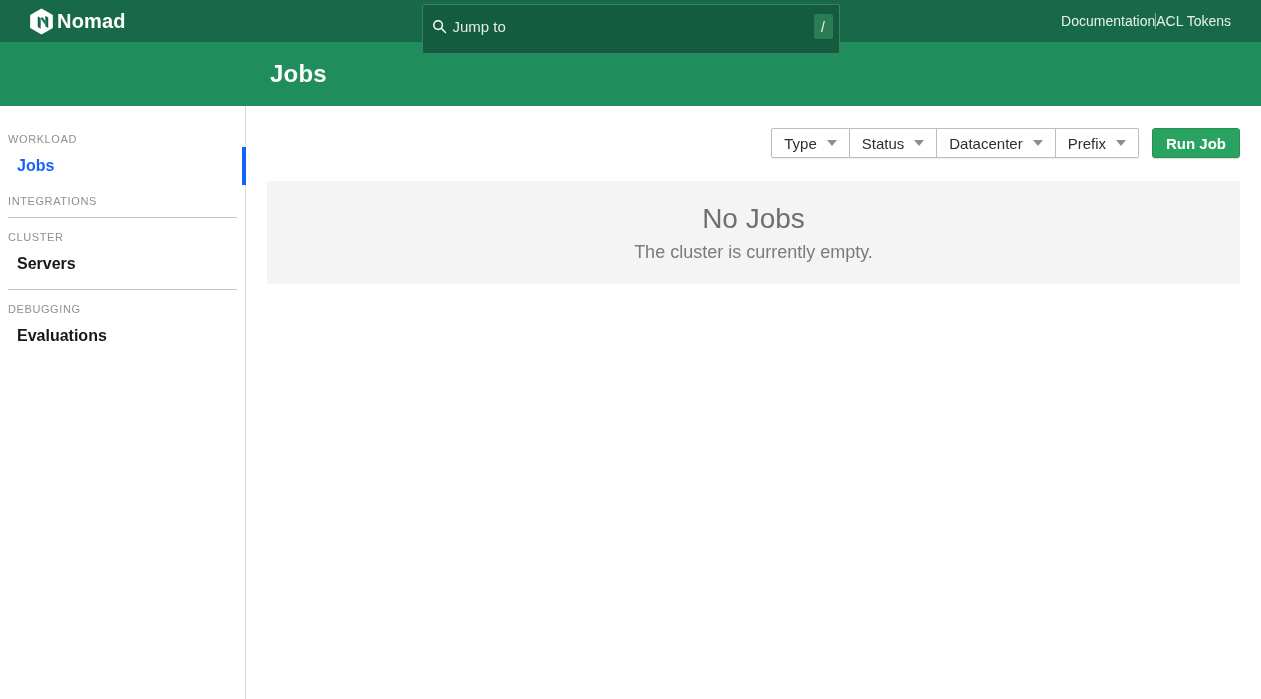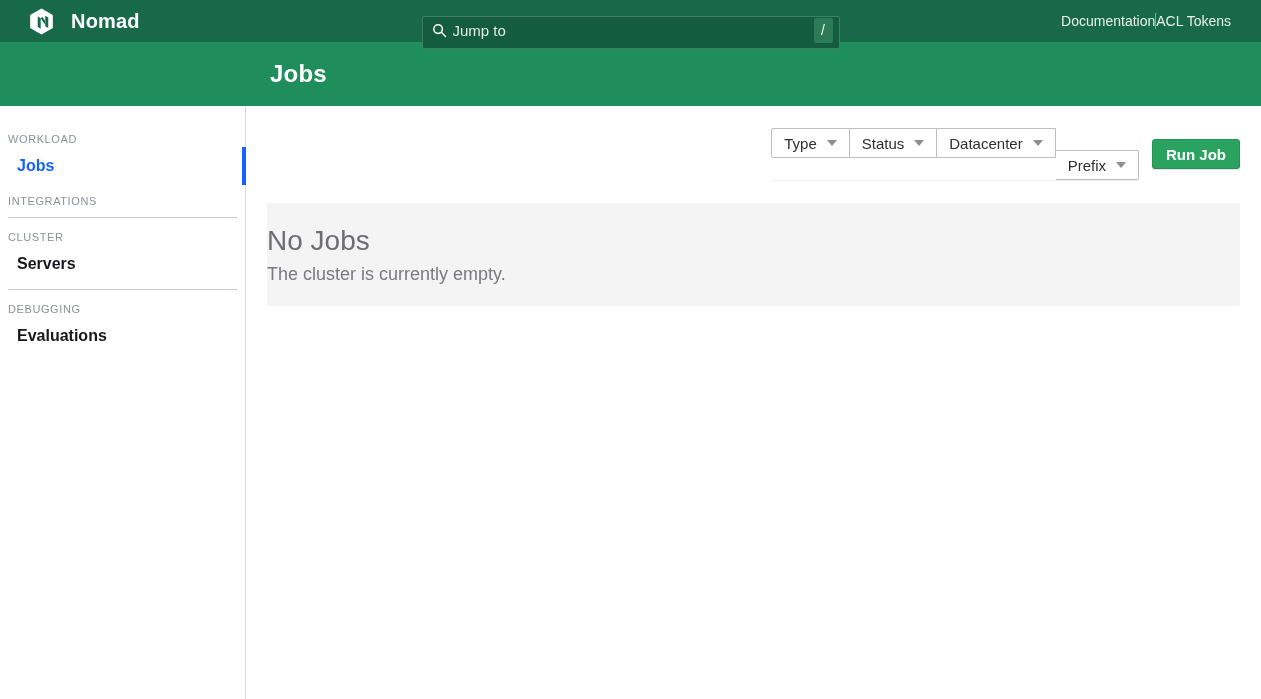--- a/index.html
+++ b/index.html
@@ -4,27 +4,27 @@
 <style>
   * { margin: 0; padding: 0; box-sizing: border-box; }
   html, body { width: 1261px; height: 699px; background: #fff; overflow: hidden; }
   body { font-family: "Liberation Sans", sans-serif; }
 
   
   .topbar {
     position: relative; height: 42px; background: var(--topbar_bg);
     display: flex; align-items: center; padding: 0 30px 0 28px;
   }
-  .brand { display: flex; align-items: center; gap: 16px; cursor: pointer; }
+  .brand { display: flex; align-items: center; gap: 2px; cursor: pointer; }
   .brand-logo { width: 27px; height: 27px; display: block; }
   .brand-name { color: #fff; font-size: 20px; font-weight: 700; letter-spacing: 0.2px; }
 
   .search-box {
-    position: absolute; left: 50%; top: 16px; transform: translateX(-50%);
-    width: 418px; height: 33px;
+    position: absolute; left: 50%; top: 4px; transform: translateX(-50%);
+    width: 418px; height: 50px;
     background: var(--search_bg); border: 1px solid var(--search_border);
     border-radius: 2px; display: flex; align-items: center; padding: 0 6px 5px 9px;
   }
   .search-icon { width: 15px; height: 15px; flex: 0 0 auto; margin-right: 6px; }
   .search-input {
     flex: 1; background: transparent; border: none; outline: none;
     color: #fff; font-size: 15px; font-family: "Liberation Sans", sans-serif;
   }
   .search-input::placeholder { color: #e3ece7; opacity: 1; }
   .key-hint {
@@ -72,36 +72,36 @@
   .main { flex: 1; padding: 22px 21px 0; }
   .toolbar { display: flex; justify-content: flex-end; align-items: center; }
   .filter-group { display: flex; box-shadow: 0 1px 1px rgba(0,0,0,0.06); }
   .filter-btn {
     height: 30px; background: #fff; border: 1px solid var(--filter_border);
     border-left-width: 0; padding: 0 12px; display: flex; align-items: center; gap: 10px;
     font-size: 15px; color: var(--filter_text); cursor: pointer;
     font-family: "Liberation Sans", sans-serif;
   }
   .filter-btn:first-child { border-left-width: 1px; border-radius: 2px 0 0 2px; }
-  .filter-btn:last-child { border-radius: 0 2px 2px 0; margin-top: 22px; }
+  .filter-btn:last-child { border-radius: 0 2px 2px 0; }
   .caret-down {
     width: 0; height: 0; border-left: 5px solid transparent;
     border-right: 5px solid transparent; border-top: 6px solid var(--caret_gray);
   }
   .run-job-btn {
     margin-left: 13px; height: 30px; padding: 0 13px;
     background: var(--run_job_bg); border: 1px solid var(--run_job_border);
     border-radius: 3px; color: #fff; font-size: 15px; font-weight: 700;
     cursor: pointer; box-shadow: 0 1px 1px rgba(0,0,0,0.12);
     font-family: "Liberation Sans", sans-serif;
   }
 
   .empty-state {
     margin-top: 23px; height: 103px; background: var(--empty_bg); border-radius: 2px;
-    display: flex; flex-direction: column; justify-content: center;
+    display: flex; flex-direction: column; align-items: center; justify-content: center;
   }
   .empty-title { font-size: 28px; color: var(--empty_title); font-weight: 400; }
   .empty-message { margin-top: 7px; font-size: 18px; color: var(--empty_text); }
 </style>
 </head>
 <body>
 
 <header class="topbar">
   <div class="brand">
     <svg class="brand-logo" viewBox="0 0 100 100" aria-hidden="true">

